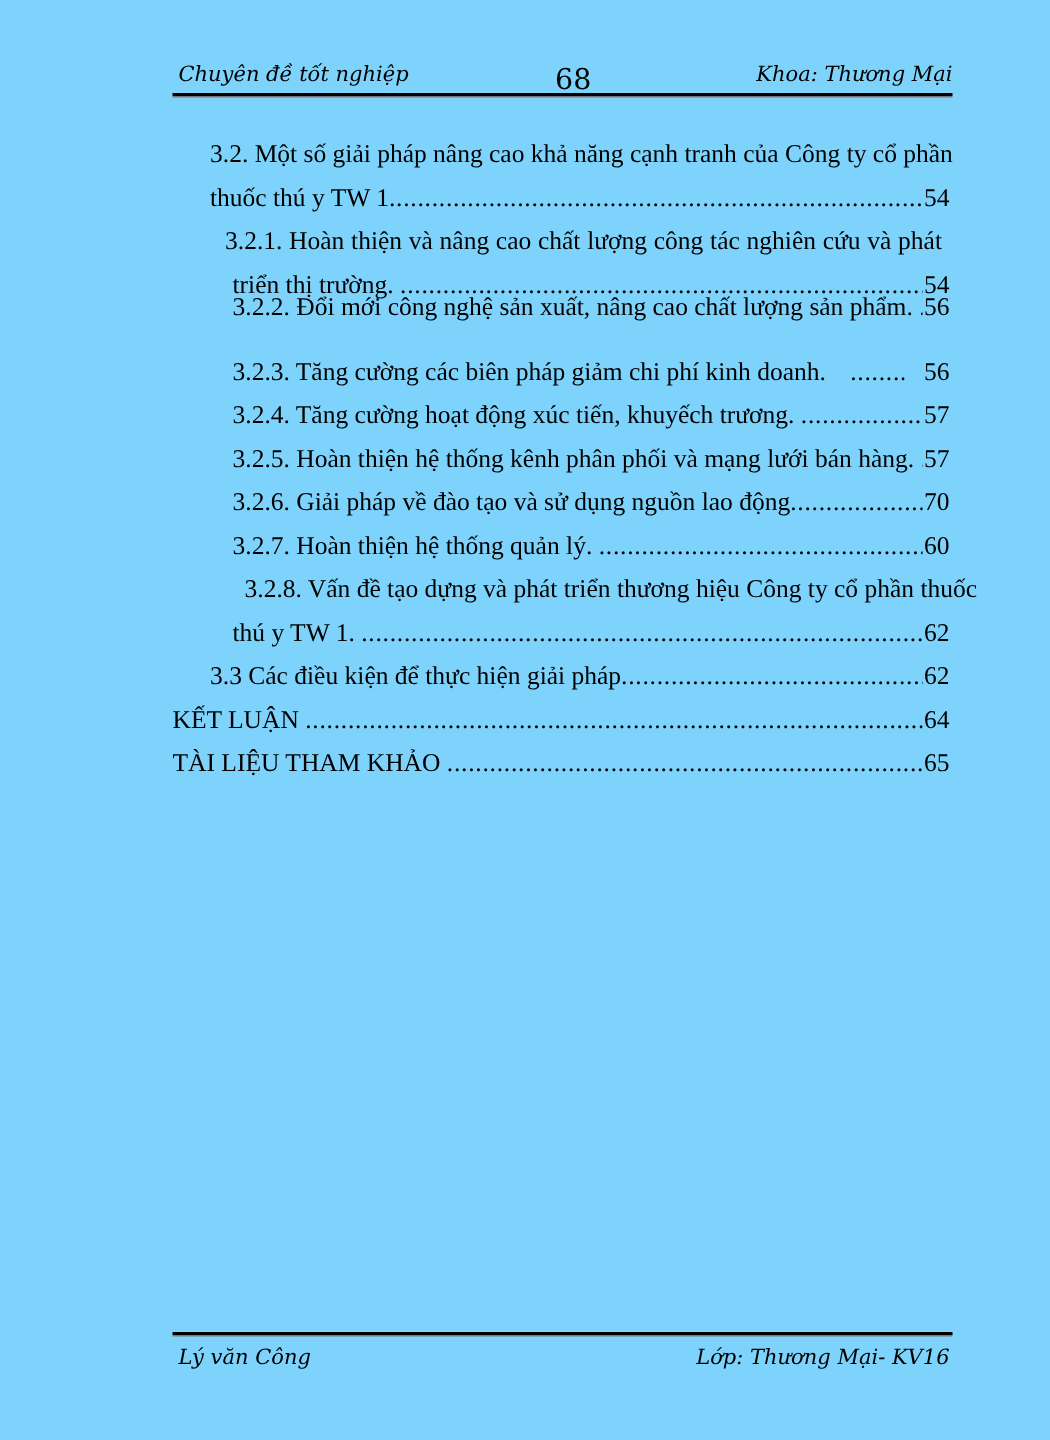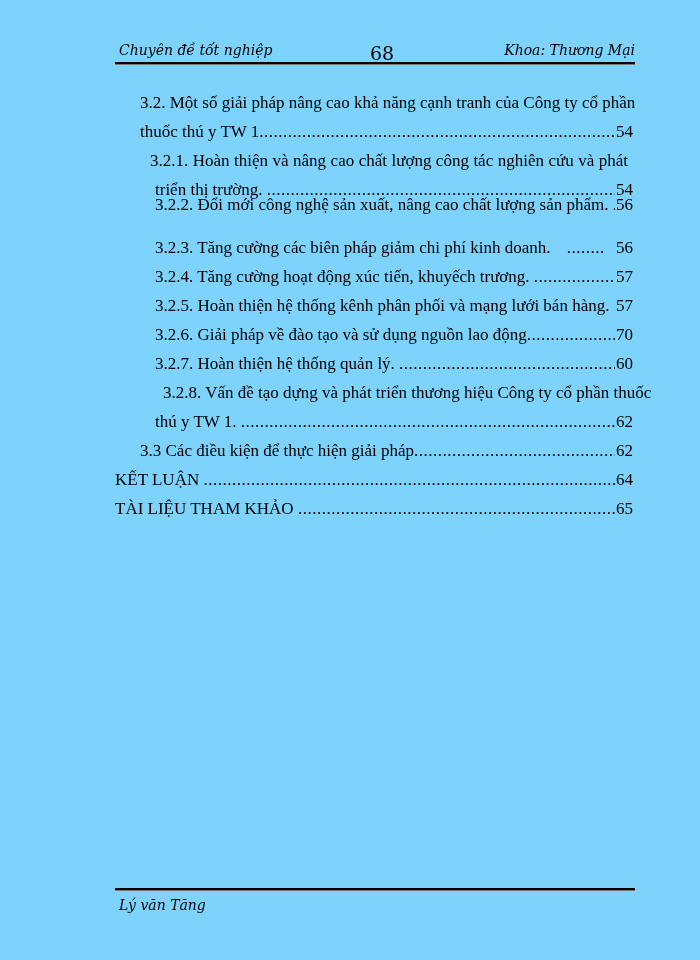--- a/index.html
+++ b/index.html
@@ -121,16 +121,17 @@
 
     <div class="line" style="left:115px; top:498px; width:518px;">
       <span class="txt">TÀI LIỆU THAM KHẢO </span>
       <span class="dots"></span>
       <span class="pg">65</span>
     </div>
   </div>
 
   <div class="ftr-rule"></div>
   <div class="ftr">
-    <span class="left">Lý văn Tăng</span>
+    <span class="left">Lý văn Công</span>
+    <span class="right">Lớp: Thương Mại- KV16</span>
   </div>
 
 </div>
 
 </body></html>

